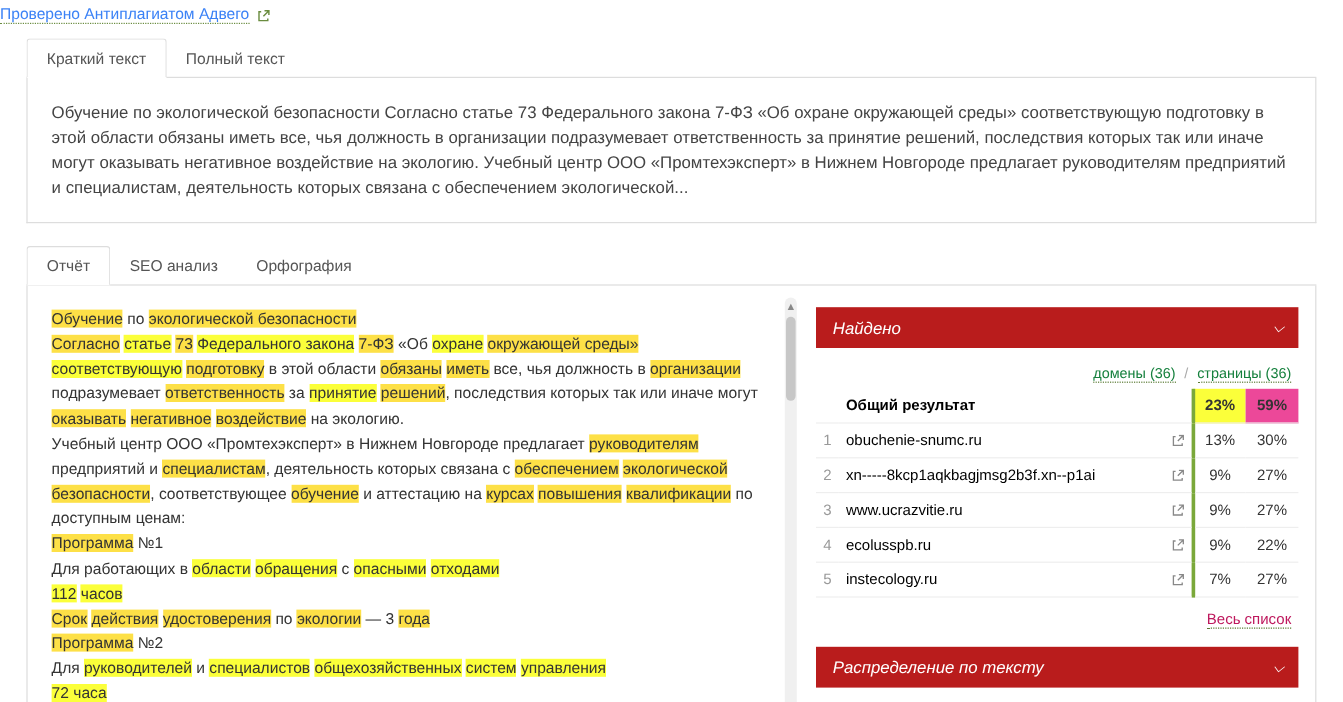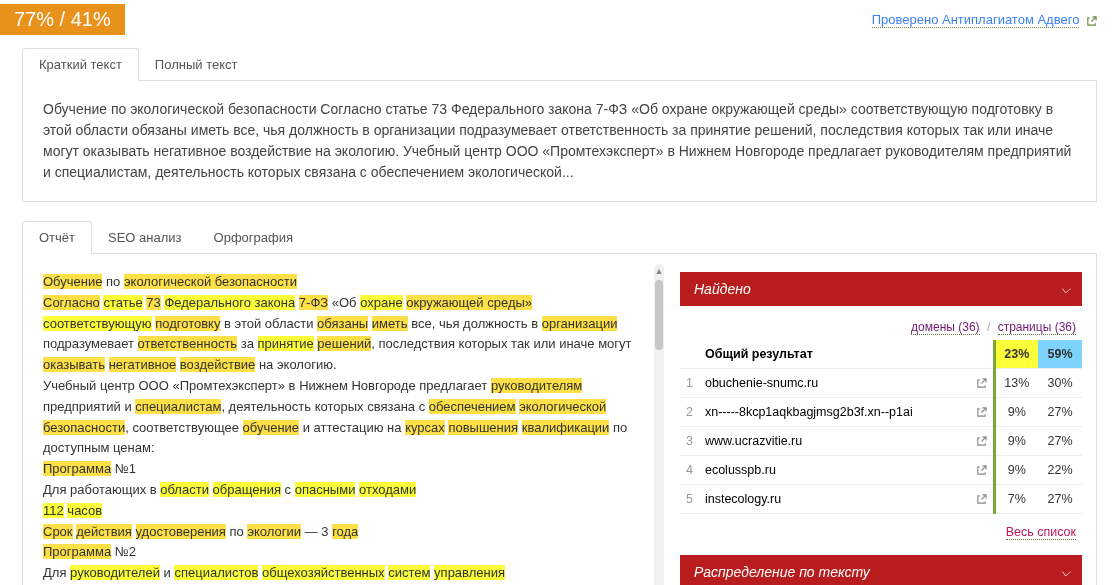--- a/index.html
+++ b/index.html
@@ -27,44 +27,43 @@
 
 .content-text { font-size: 13px; line-height: 1.6; color: #333; padding-right: 20px; }
 .hl-c { background: #fde047; }
 .hl-y { background: #fbff3a; }
 
 .right-col { width: 430px; padding: 18px 14px 18px 14px; }
 .accordion { background: #b91c1c; color: #fff; padding: 9px 14px; font-size: 14px; border-radius: 0; margin-bottom: 4px; position: relative; cursor: pointer; font-style: italic; }
 .accordion .chev { position: absolute; right: 12px; top: 10px; font-size: 12px; }
 
 .found-header { text-align: right; font-size: 12px; color: #666; padding: 10px 6px 6px 0; }
-.found-header a { color: #701a75; text-decoration: none; border-bottom: 1px dotted #5a7a34; }
+.found-header a { color: #15803d; text-decoration: none; border-bottom: 1px dotted #5a7a34; }
 .found-header .sep { color: #aaa; margin: 0 4px; }
 
 .res-table { width: 100%; border-collapse: collapse; font-size: 12.5px; }
 .res-table td { padding: 7px 6px; border-bottom: 1px solid #eee; }
 .res-table .idx { width: 18px; color: #999; text-align: center; }
 .res-table .dom { color: #000000; }
 .res-table .ext { width: 20px; text-align: center; color: #888; }
 .res-table .p1, .res-table .p2 { width: 44px; text-align: center; }
 .res-table thead td { font-weight: bold; color: #333; }
 .res-table thead .p1 { background: #fbff3a; border-left: 3px solid #7aa83a; }
-.res-table thead .p2 { background: #7dd3fc; }
+.res-table thead .p2 { background: #ec4899; }
 .res-table tbody .p1 { border-left: 3px solid #7aa83a; }
 
 .full-list { text-align: right; padding: 10px 6px 16px 0; }
 .full-list a { color: #be185d; font-size: 12.5px; text-decoration: none; border-bottom: 1px dotted #5a7a34; }
 
 .ext-svg { width: 11px; height: 11px; vertical-align: middle; }
 </style>
 </head>
 <body>
 
 <div class="topbar">
-  <span class="percent-badge">77%  /  41%</span>
   <span>
     <a href="#" class="top-link">Проверено Антиплагиатом Адвего</a>
     <span class="ext-icon">
       <svg class="ext-svg" viewBox="0 0 12 12">
           <path fill="none" stroke="#6a8c3f" stroke-width="1.3" d="M4 2H2v8h8V8M6 6l5-5M7 1h4v4"></path>
         </svg>
     </span>
   </span>
 </div>
 

